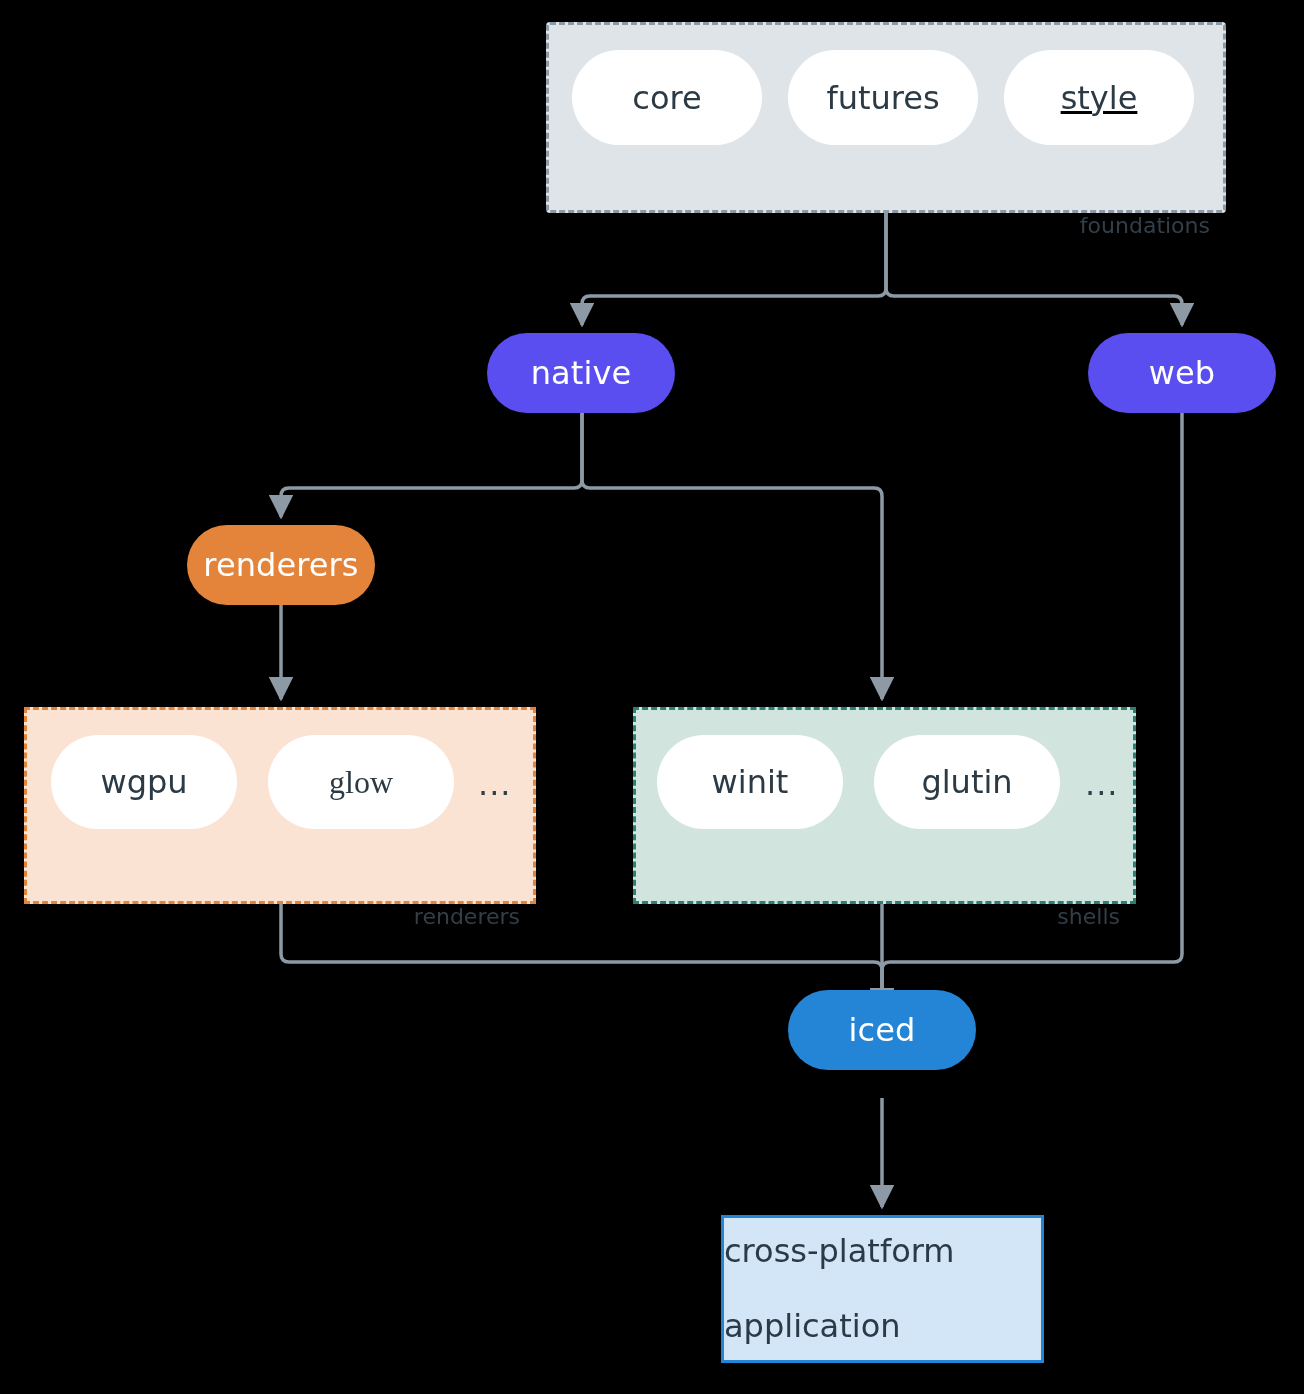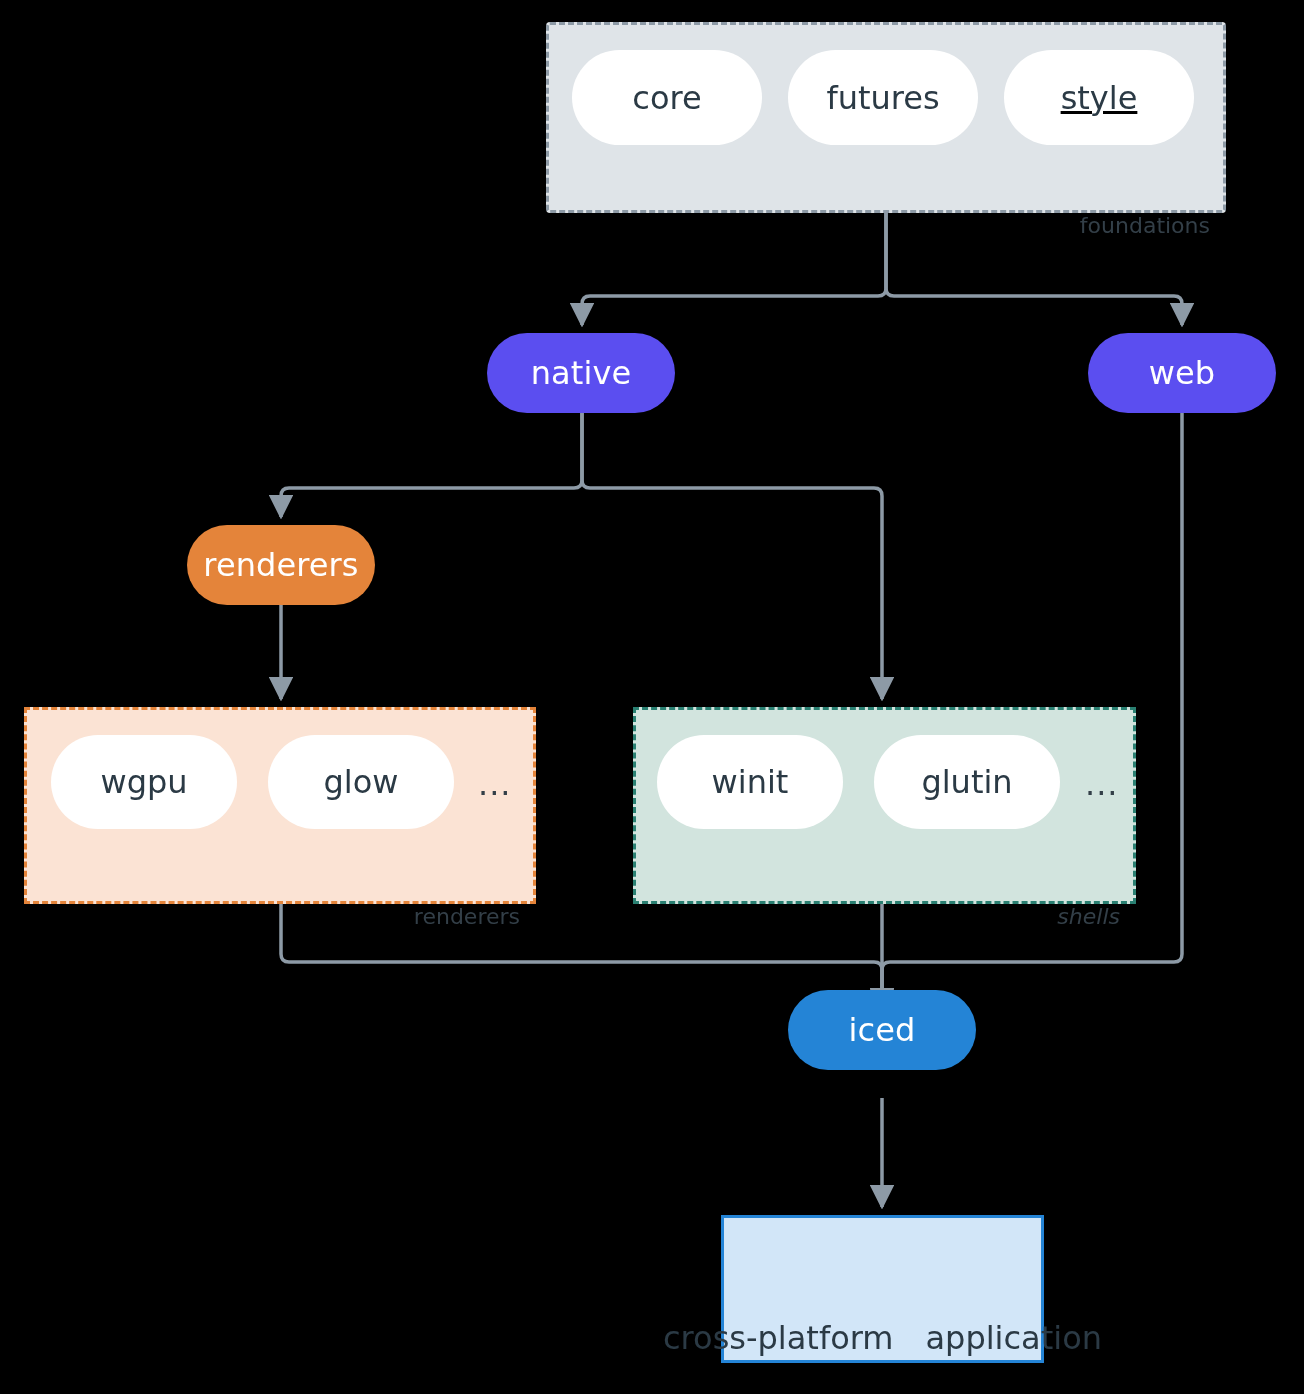--- a/index.html
+++ b/index.html
@@ -76,22 +76,22 @@
     color: #333f48;
     letter-spacing: 1px;
     z-index: 3;
     white-space: nowrap;
   }
   
   .rect-node {
     position: absolute;
     box-sizing: border-box;
     display: flex;
-    flex-direction: row;
-    align-items: flex-end;
+    flex-direction: column;
+    align-items: flex-start;
     justify-content: center;
     z-index: 3;
     gap: 32px;
   }
   .rect-line {
     color: #2b3a45;
     font-size: 32px;
     line-height: 1.35;
     white-space: nowrap;
   }
@@ -134,35 +134,35 @@
   </div>
   <div class="node leaf" id="m-foundations-2" style="left: 1004px; top: 50px; width: 190px; height: 95px; text-decoration: underline;">
     <span class="leaf-label">style</span>
   </div>
   <div class="cluster-label" id="cl-foundations" style="left: 546px; top: 167px; width: 664px; text-align: right;">foundations</div>
 
   <div class="cluster" id="c-renderers" style="left: 24px; top: 707px; width: 512px; height: 197px; background: rgb(251, 227, 212); border: 3px dashed rgb(228, 132, 58); border-radius: 0px;"></div>
   <div class="node leaf" id="m-renderers-0" style="left: 51px; top: 735px; width: 186px; height: 94px;">
     <span class="leaf-label">wgpu</span>
   </div>
-  <div class="node leaf" id="m-renderers-1" style="left: 268px; top: 735px; width: 186px; height: 94px;">
+  <div class="node leaf" id="m-renderers-1" style="left: 268px; top: 735px; width: 186px; height: 94px; font-family: Liberation Serif, serif;">
     <span class="leaf-label">glow</span>
   </div>
   <div class="ellipsis" id="el-renderers" style="left: 478px; top: 768px;">...</div>
   <div class="cluster-label" id="cl-renderers" style="left: 24px; top: 858px; width: 496px; text-align: right;">renderers</div>
 
   <div class="cluster" id="c-shells" style="left: 633px; top: 707px; width: 503px; height: 197px; background: rgb(210, 228, 222); border: 3px dashed rgb(42, 128, 114); border-radius: 0px;"></div>
   <div class="node leaf" id="m-shells-0" style="left: 657px; top: 735px; width: 186px; height: 94px;">
     <span class="leaf-label">winit</span>
   </div>
   <div class="node leaf" id="m-shells-1" style="left: 874px; top: 735px; width: 186px; height: 94px;">
     <span class="leaf-label">glutin</span>
   </div>
   <div class="ellipsis" id="el-shells" style="left: 1085px; top: 768px;">...</div>
-  <div class="cluster-label" id="cl-shells" style="left: 633px; top: 858px; width: 487px; text-align: right; font-style: italic;">shells</div>
+  <div class="cluster-label" id="cl-shells" style="left: 633px; top: 858px; width: 487px; text-align: right;">shells</div>
 
   <div class="node pill" id="n-native" style="left: 487px; top: 333px; width: 188px; height: 80px; background: rgb(91, 78, 240);">
     <span class="pill-label" style="color: rgb(255, 255, 255);">native</span>
   </div>
   <div class="node pill" id="n-web" style="left: 1088px; top: 333px; width: 188px; height: 80px; background: rgb(91, 78, 240);">
     <span class="pill-label" style="color: rgb(255, 255, 255);">web</span>
   </div>
   <div class="node pill" id="n-graphics" style="left: 187px; top: 525px; width: 188px; height: 80px; background: rgb(228, 132, 58);">
     <span class="pill-label" style="color: rgb(255, 255, 255);">renderers</span>
   </div>

